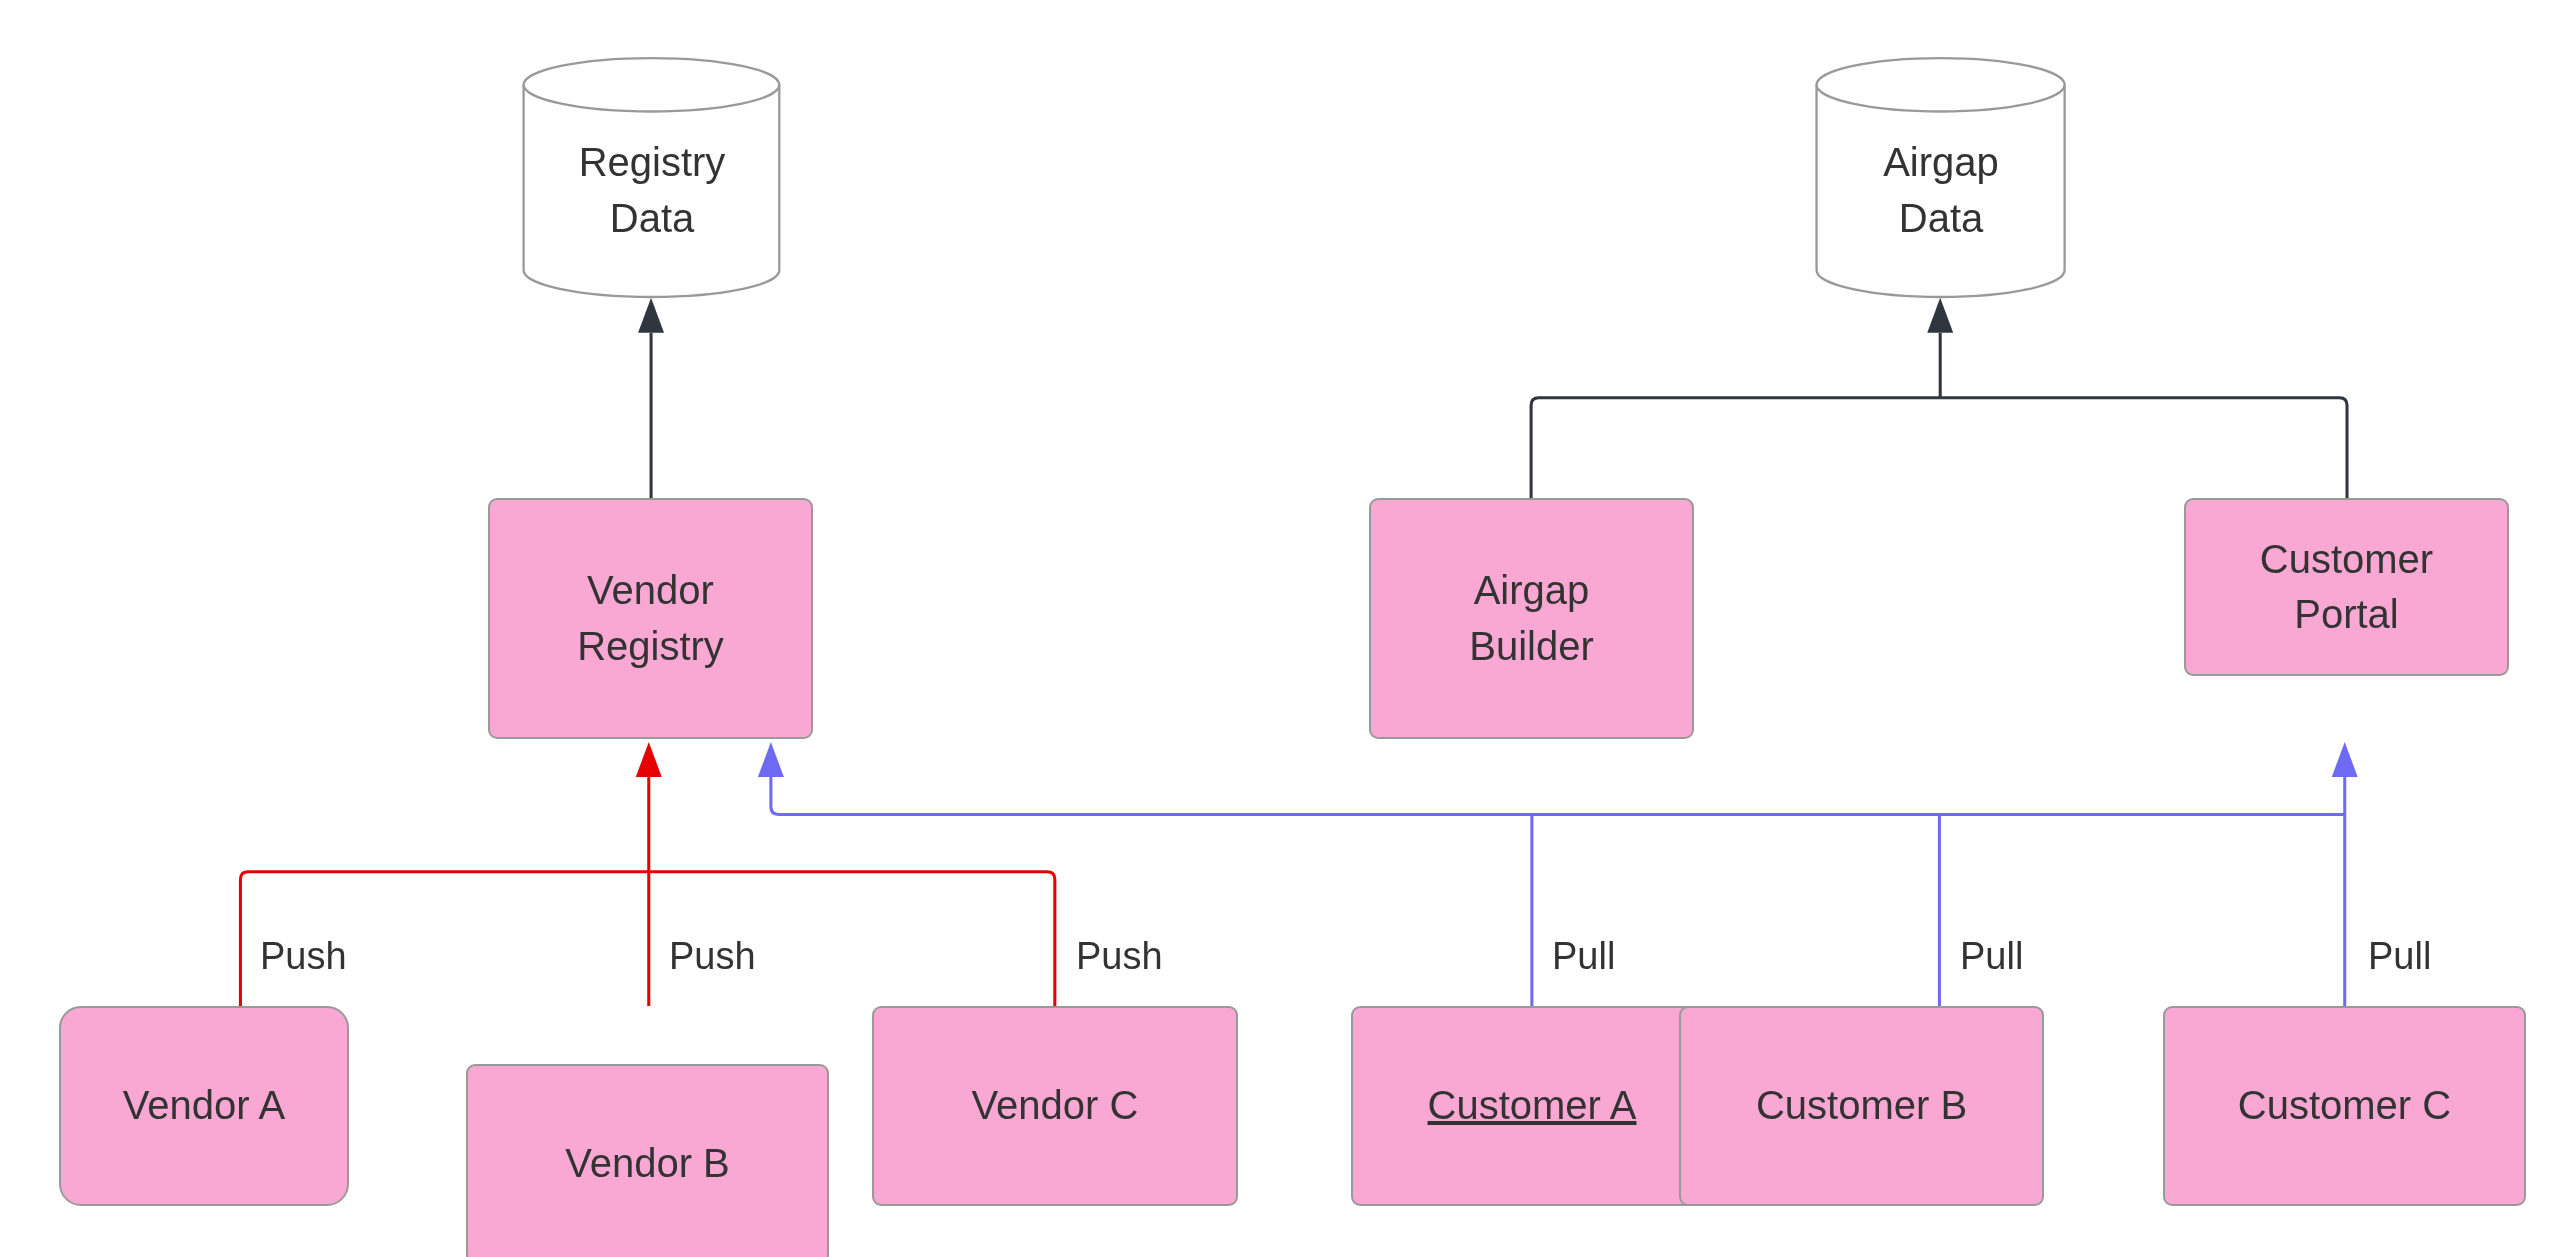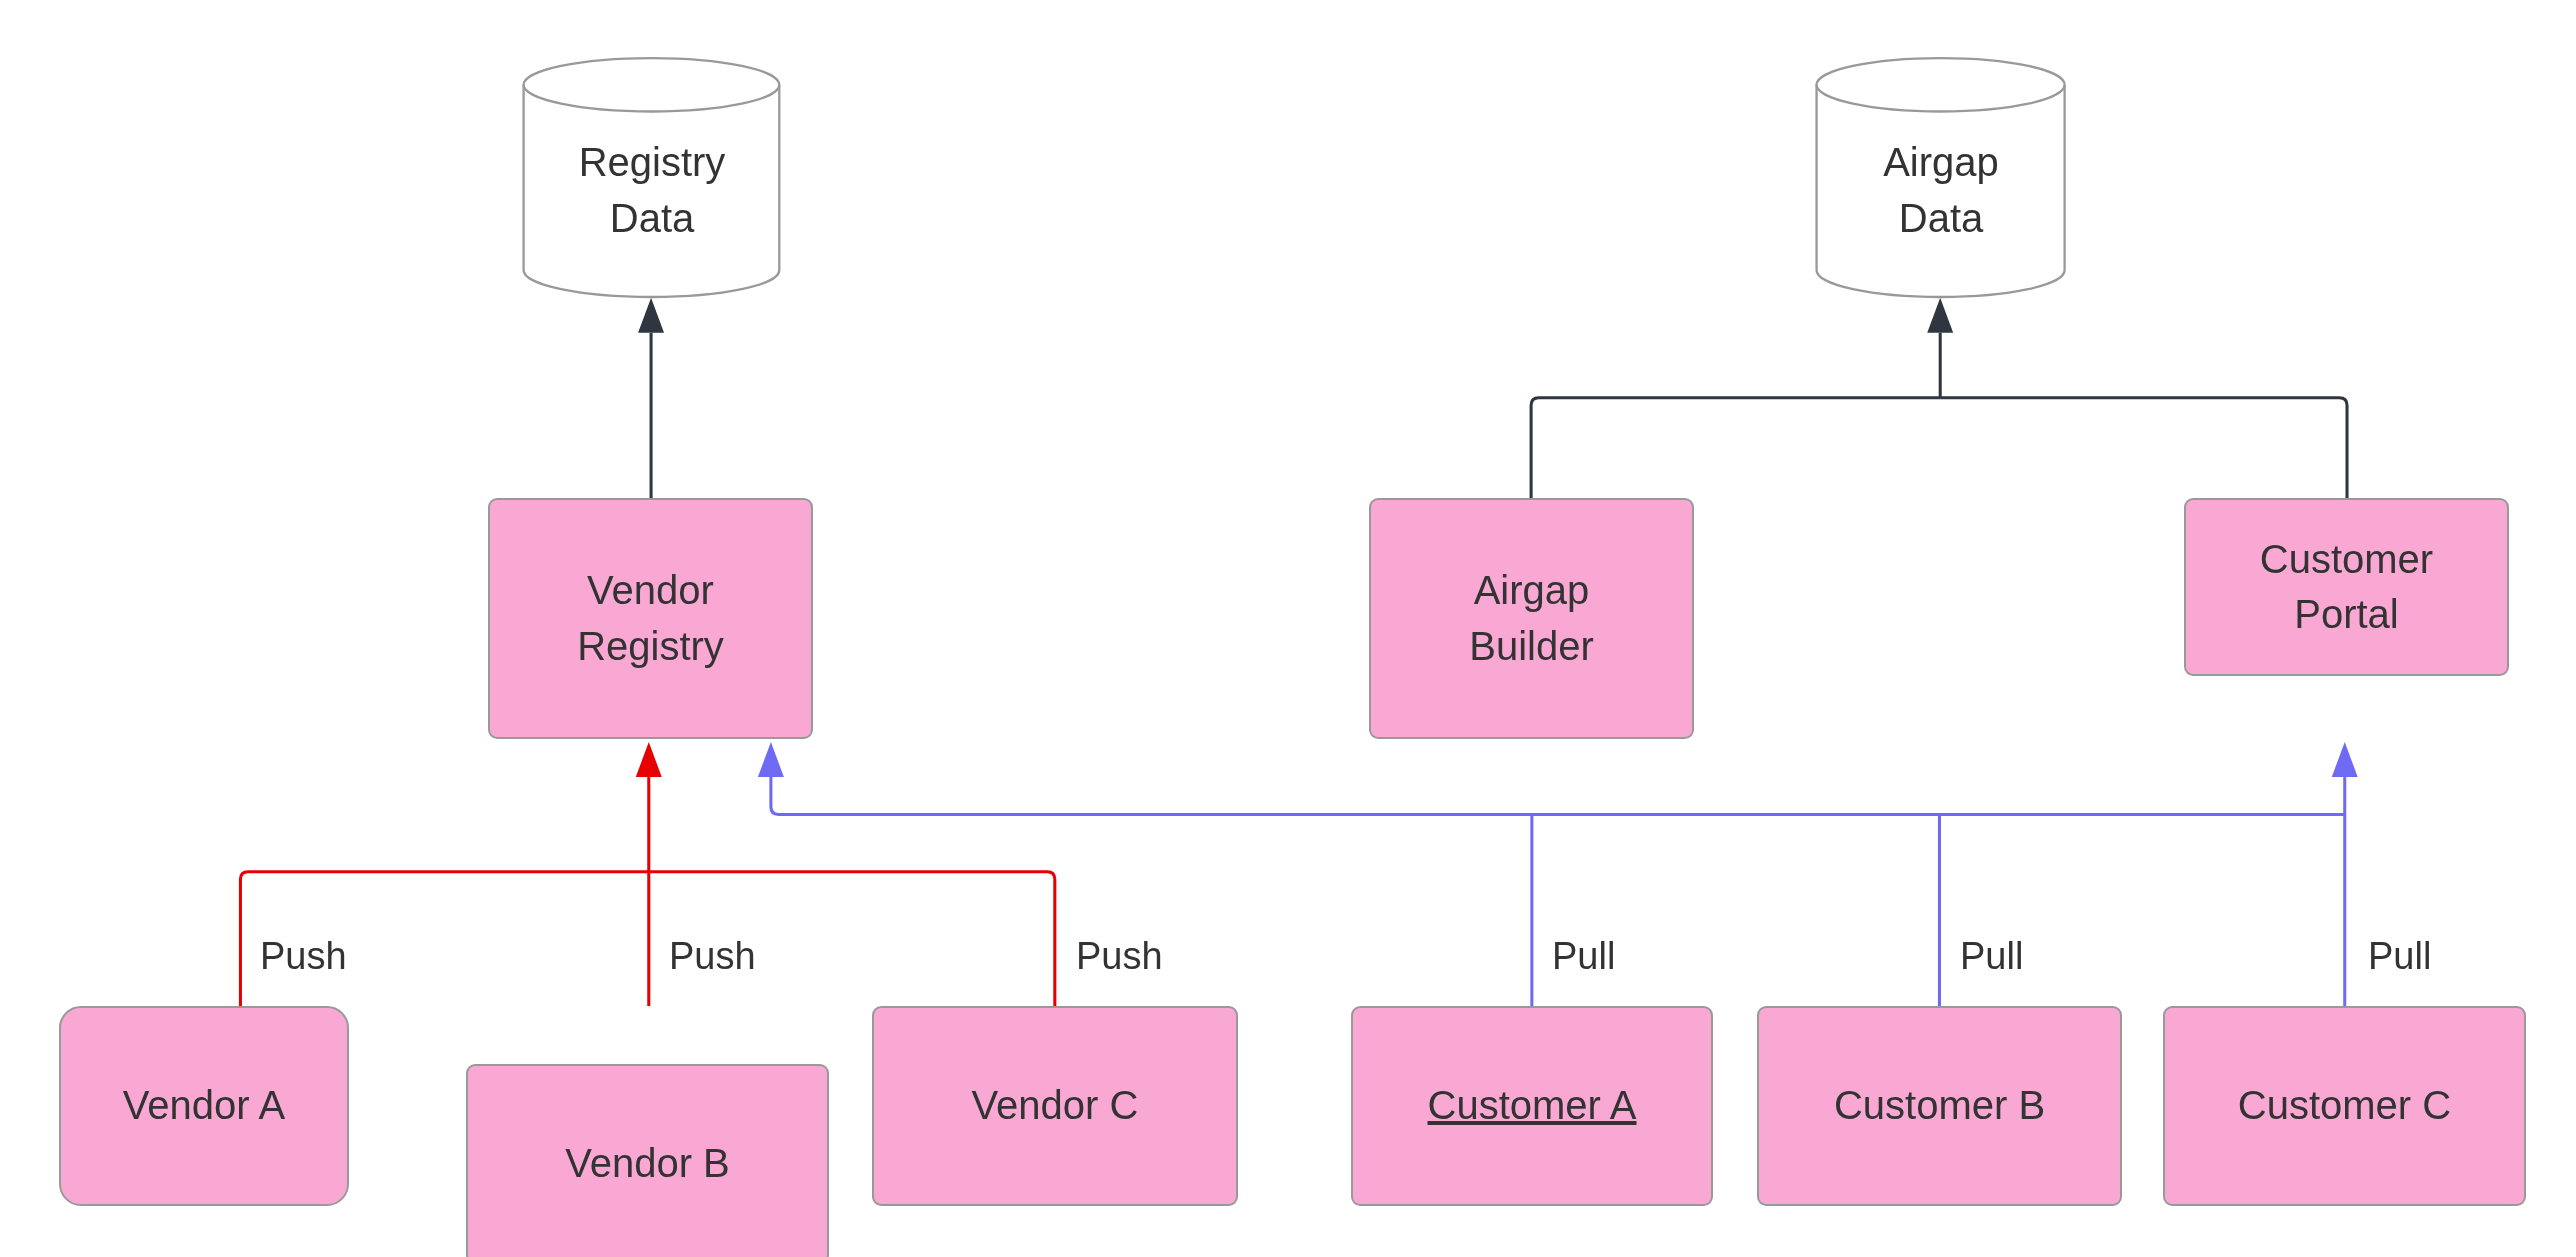--- a/index.html
+++ b/index.html
@@ -121,21 +121,21 @@
   </div>
   <div class="node" style="left: 466px; top: 1064px; width: 363px; height: 200px; border-color: rgb(153, 153, 153);">
     <span class="node-line">Vendor B</span>
   </div>
   <div class="node" style="left: 872px; top: 1006px; width: 366px; height: 200px; border-color: rgb(153, 153, 153);">
     <span class="node-line">Vendor C</span>
   </div>
   <div class="node" style="left: 1351px; top: 1006px; width: 362px; height: 200px; border-color: rgb(153, 153, 153); text-decoration: underline;">
     <span class="node-line">Customer A</span>
   </div>
-  <div class="node" style="left: 1757px; top: 1006px; width: 365px; height: 200px; border-color: rgb(153, 153, 153);">
+  <div class="node" style="left: 1679px; top: 1006px; width: 365px; height: 200px; border-color: rgb(153, 153, 153);">
     <span class="node-line">Customer B</span>
   </div>
   <div class="node" style="left: 2163px; top: 1006px; width: 363px; height: 200px; border-color: rgb(153, 153, 153);">
     <span class="node-line">Customer C</span>
   </div>
 
   <div class="edge-label" style="left:260px; top:934px;">Push</div>
   <div class="edge-label" style="left:669px; top:934px;">Push</div>
   <div class="edge-label" style="left:1076px; top:934px;">Push</div>
   <div class="edge-label" style="left:1552px; top:934px;">Pull</div>

